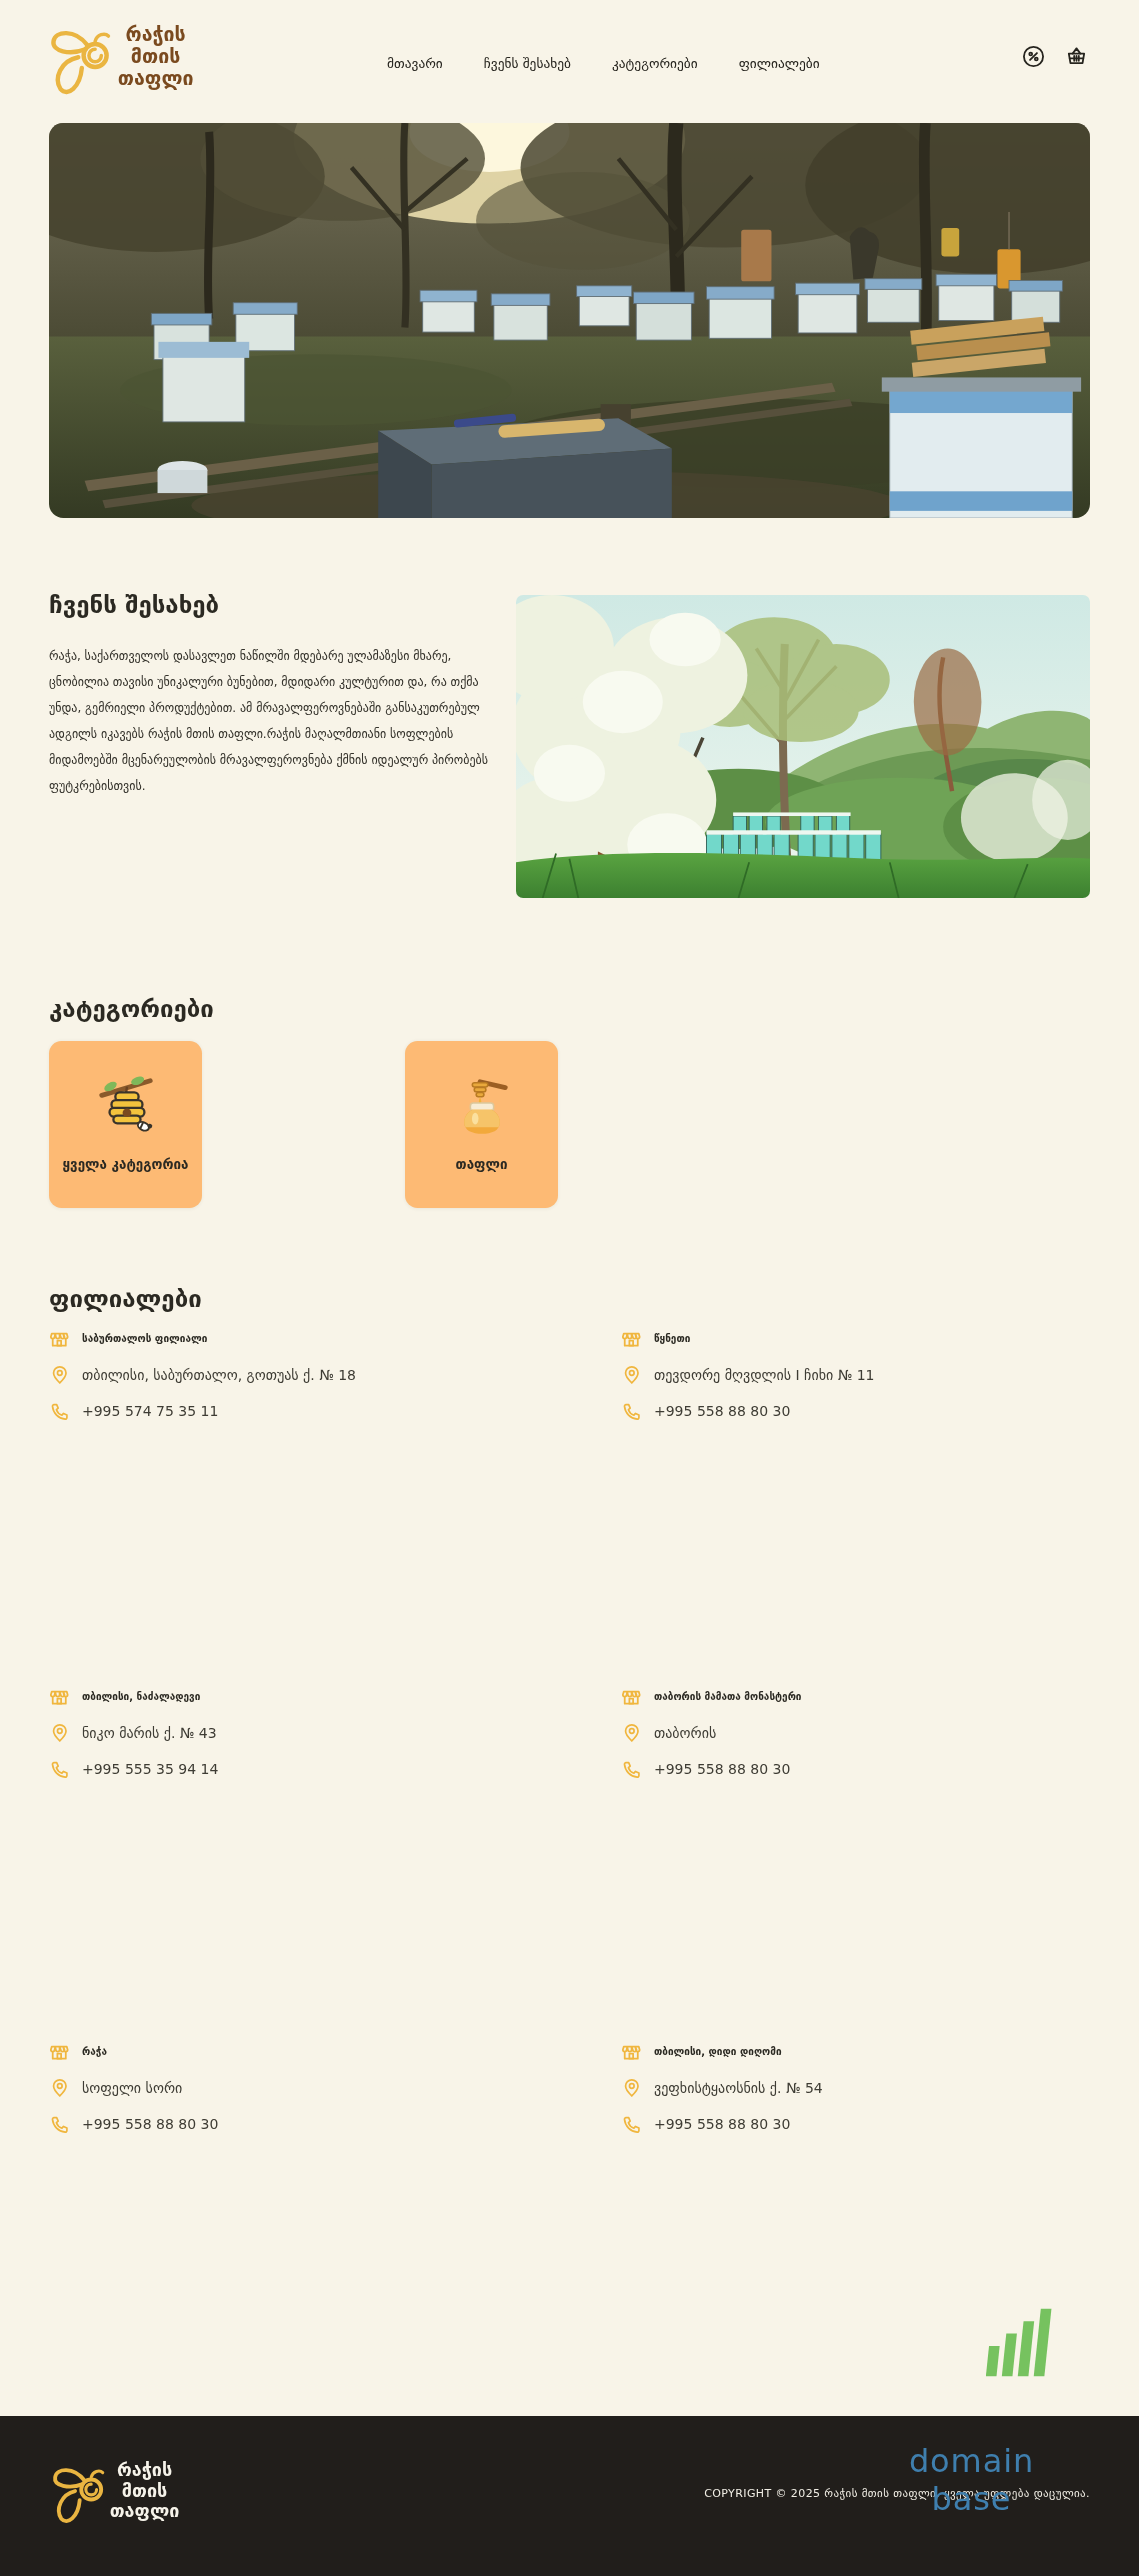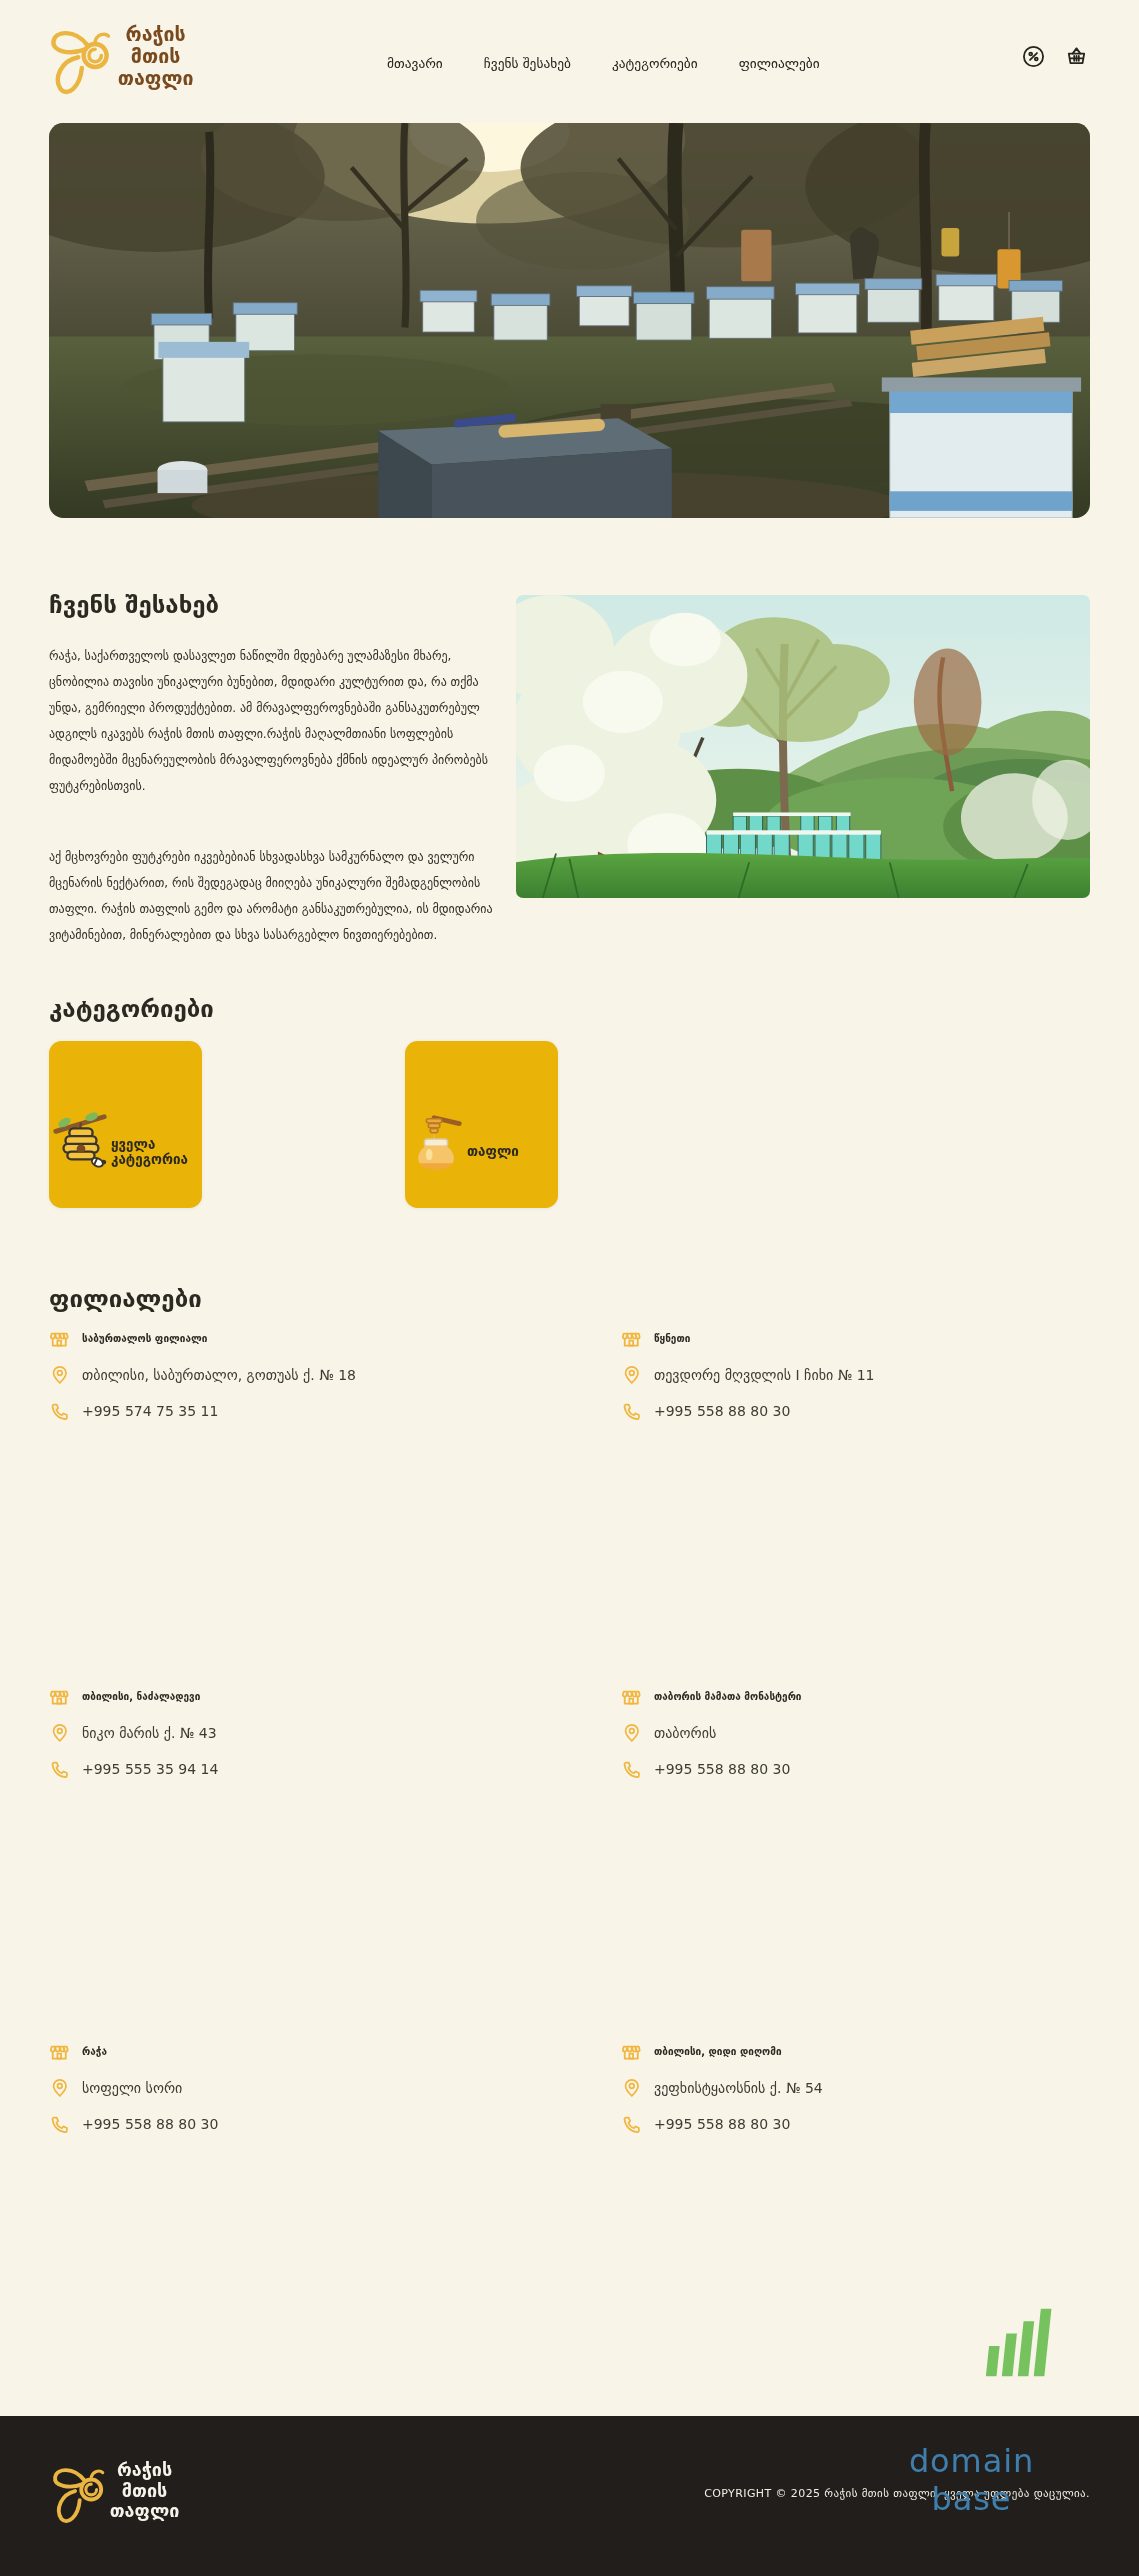--- a/index.html
+++ b/index.html
@@ -23,22 +23,22 @@
   
   .about-heading { position:absolute; left:49px; top:591px; font-size:24px; font-weight:700; }
   .about-p { position:absolute; left:49px; width:445px; font-size:12px; line-height:26px; color:#33312a; }
   .about-p1 { top:643px; }
   .about-p2 { top:844px; }
   .about-img { position:absolute; left:516px; top:595px; width:574px; height:303px; border-radius:7.1px; overflow:hidden; }
   .about-img svg { display:block; width:100%; height:100%; }
 
   
   .cat-heading { position:absolute; left:49px; top:995px; font-size:24px; font-weight:700; }
-  .card { position:absolute; top:1041px; width:153px; height:167px; background:#eab308; border-radius:12.5px;
-          box-shadow:0 0.9px 3.6px rgba(60,50,20,.07); display:flex; flex-direction:row; align-items:center;
+  .card { position:absolute; top:1041px; width:153px; height:167px; background:#fdba74; border-radius:12.5px;
+          box-shadow:0 0.9px 3.6px rgba(60,50,20,.07); display:flex; flex-direction:column; align-items:center;
           padding-top:33px; cursor:pointer; }
   .card .cicon { width:62px; height:62px; }
   .card .clabel { margin-top:21.4px; font-size:13.4px; font-weight:600; color:#2b2922; }
   .card1 { left:49px; } .card2 { left:227px; } .card3 { left:405px; }
 
   
   .br-heading { position:absolute; left:49px; top:1285px; font-size:24px; font-weight:700; }
   .branch { position:absolute; width:498px; }
   .brow { display:flex; align-items:center; gap:11.6px; }
   .brow + .brow { margin-top:15px; }
@@ -221,21 +221,20 @@
       <g transform="rotate(-6 1040 250)">
         <rect x="970" y="226" width="150" height="16" fill="#c9a15c"></rect>
         <rect x="975" y="244" width="150" height="16" fill="#b98f4e"></rect>
         <rect x="968" y="262" width="150" height="16" fill="#caa668"></rect>
       </g>
     </svg>
   </div>
 
   <h2 class="about-heading">ჩვენს შესახებ</h2>
   <p class="about-p about-p1">რაჭა, საქართველოს დასავლეთ ნაწილში მდებარე ულამაზესი მხარე, ცნობილია თავისი უნიკალური ბუნებით, მდიდარი კულტურით და, რა თქმა უნდა, გემრიელი პროდუქტებით. ამ მრავალფეროვნებაში განსაკუთრებულ ადგილს იკავებს რაჭის მთის თაფლი.რაჭის მაღალმთიანი სოფლების მიდამოებში მცენარეულობის მრავალფეროვნება ქმნის იდეალურ პირობებს ფუტკრებისთვის.</p>
-  <p class="about-p about-p2">აქ მცხოვრები ფუტკრები იკვებებიან სხვადასხვა სამკურნალო და ველური მცენარის ნექტარით, რის შედეგადაც მიიღება უნიკალური შემადგენლობის თაფლი. რაჭის თაფლის გემო და არომატი განსაკუთრებულია, ის მდიდარია ვიტამინებით, მინერალებით და სხვა სასარგებლო ნივთიერებებით.</p>
 
   <div class="about-img">
     <svg viewBox="0 0 645 340" preserveAspectRatio="none">
       <defs>
         <linearGradient id="sky2" x1="0" y1="0" x2="0" y2="1">
           <stop offset="0" stop-color="#cfe9e4"></stop>
             <stop offset="1" stop-color="#eef6ee"></stop>
         </linearGradient>
         <linearGradient id="grass2" x1="0" y1="0" x2="0" y2="1">
           <stop offset="0" stop-color="#5aa441"></stop>

